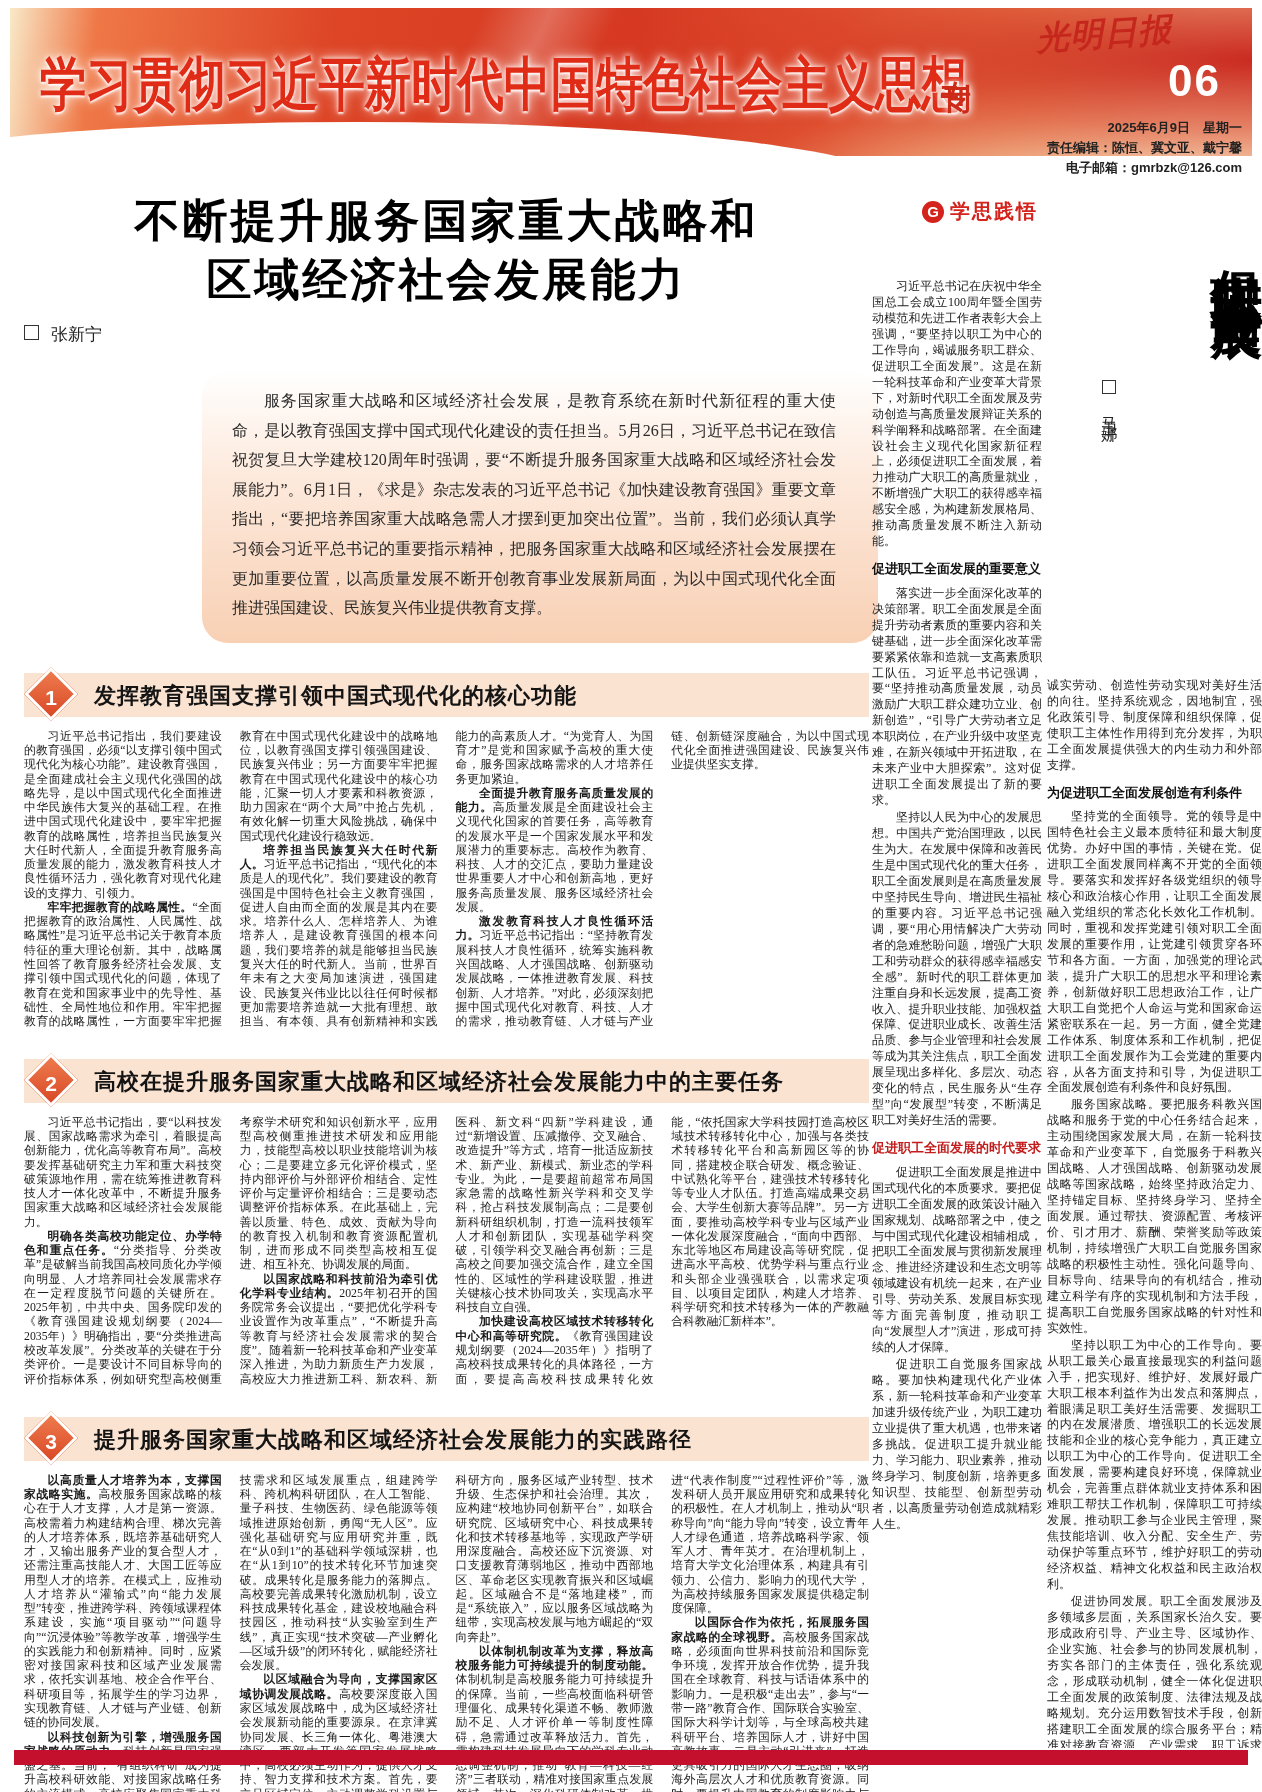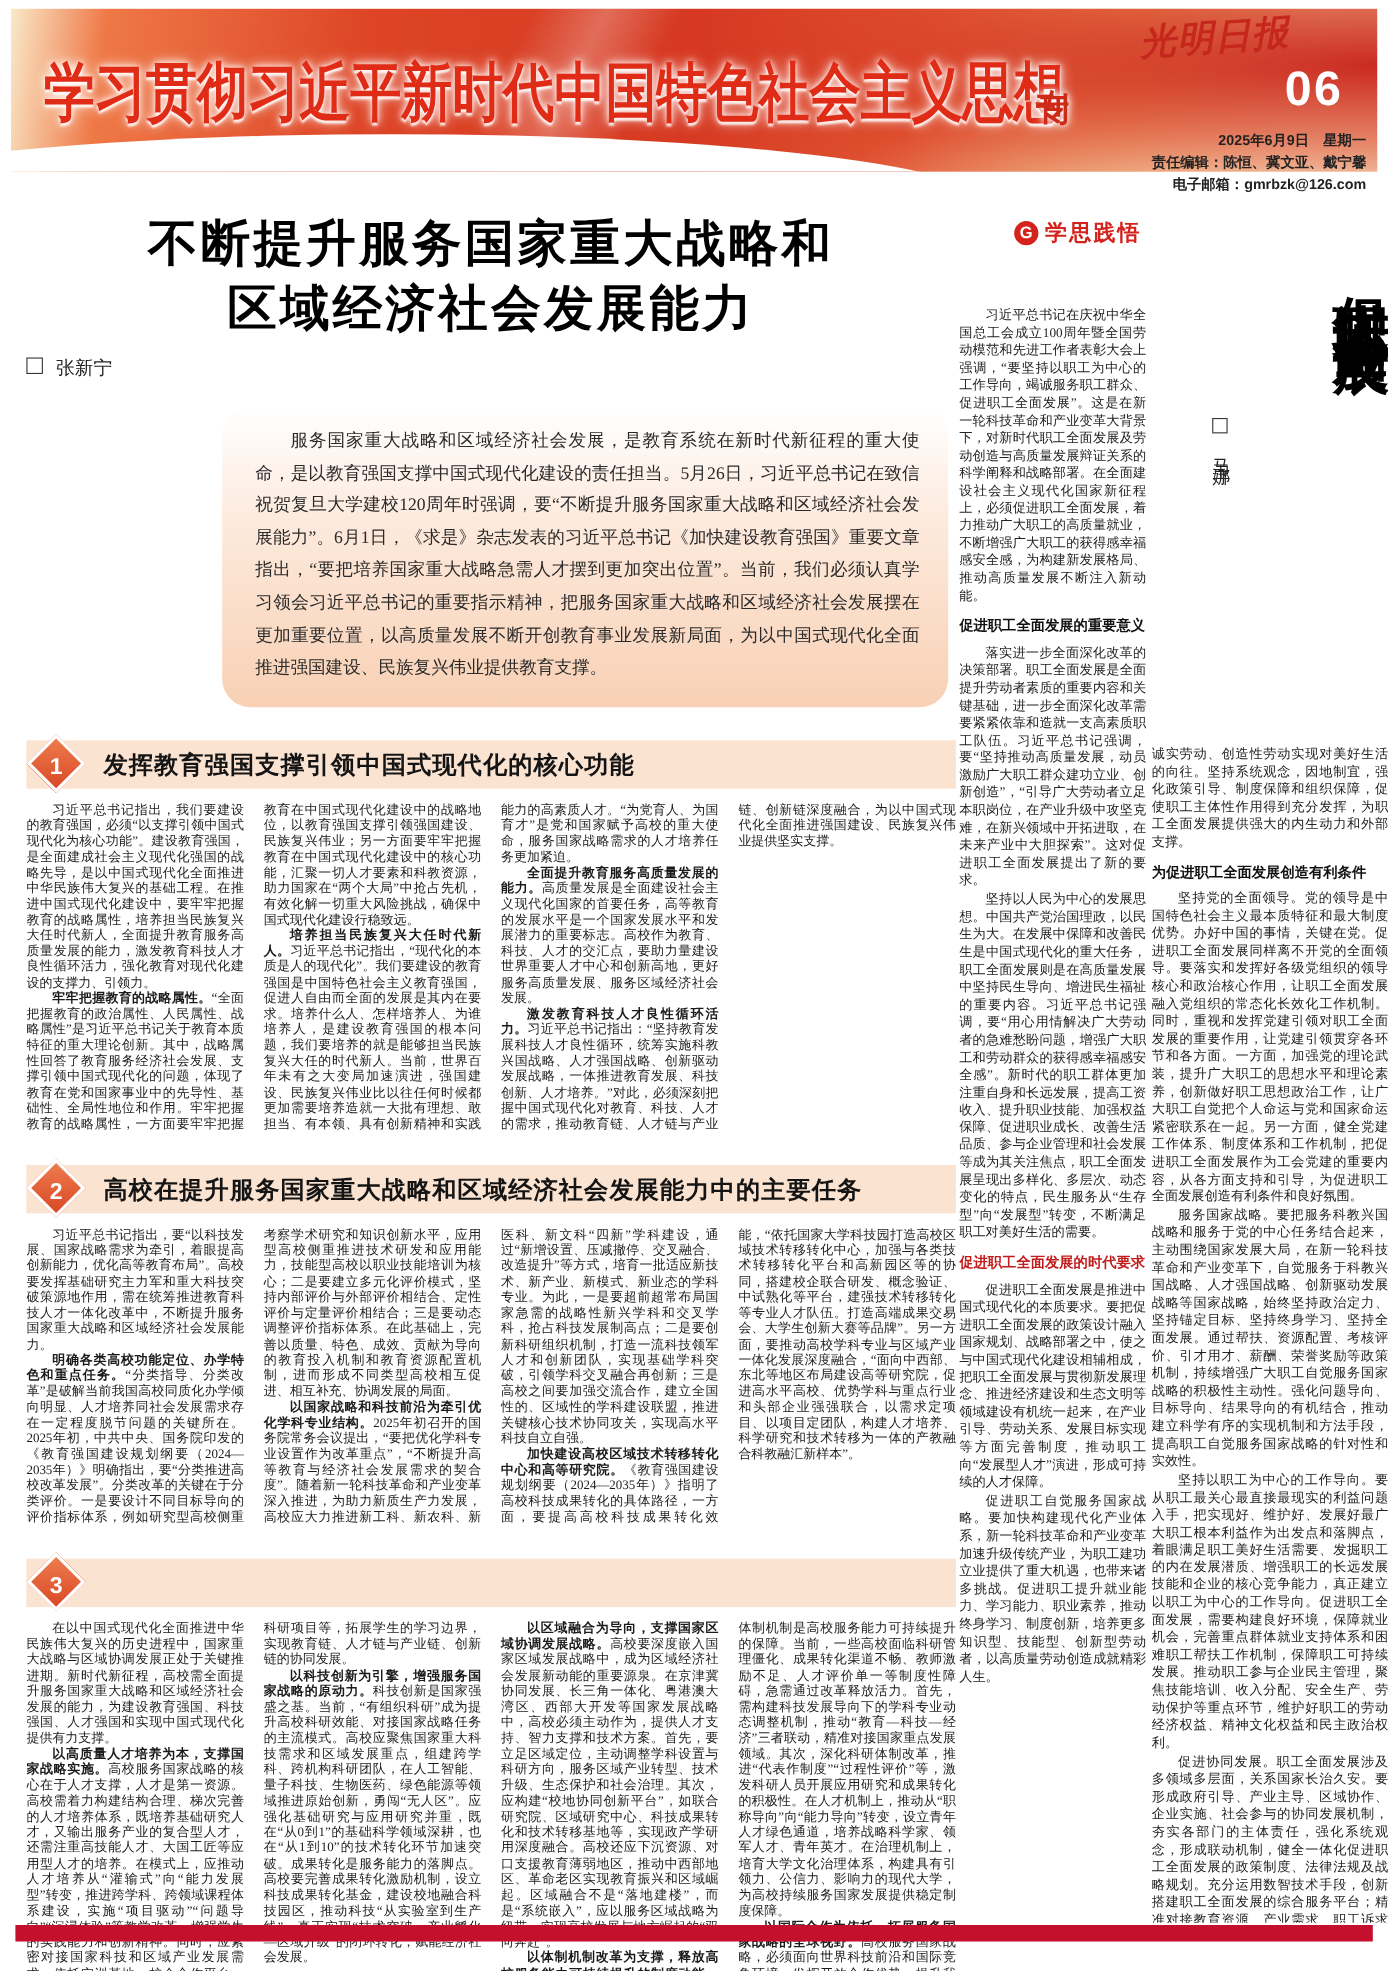--- a/index.html
+++ b/index.html
@@ -31,21 +31,21 @@
     transform:rotate(-4deg);letter-spacing:1px;white-space:nowrap;}
   .dateblock{position:absolute;right:20px;top:118px;z-index:5;text-align:right;
     font-family:"Liberation Sans",sans-serif;font-size:13px;font-weight:700;color:#222;line-height:1.55;}
 
   
   .left-main{position:absolute;left:24px;top:192px;width:845px;}
   .main-title{margin:0;font-family:"Liberation Serif",serif;font-weight:900;color:#000;
     font-size:45px;line-height:1.3;letter-spacing:3px;text-align:center;}
   .author-line{margin-top:14px;font-size:17px;color:#222;}
   .author-line .sq{display:inline-block;width:13px;height:13px;border:1.5px solid #333;margin-right:12px;}
-  .intro-box{margin:24px 0 0 178px;width:604px;padding:16px 26px 20px 30px;border-radius:26px;
+  .intro-box{margin:24px 0 0 178px;width:604px;padding:16px 42px 20px 30px;border-radius:26px;
     background:linear-gradient(180deg,#ffffff 0%,#fdeadd 38%,#f8d0b4 100%);
     font-size:16px;line-height:1.85;color:#2a2a2a;text-indent:2em;text-align:justify;}
 
   .sec-band{position:relative;margin-top:30px;height:44px;background:#fbe3d2;}
   .sec-band .diamond{position:absolute;left:8px;top:2px;width:38px;height:38px;
     background:linear-gradient(135deg,#ef8050,#d84424);transform:rotate(45deg);
     box-shadow:0 0 0 3px #fff inset;}
   .sec-band .dnum{position:absolute;left:8px;top:6px;width:38px;height:38px;display:flex;
     align-items:center;justify-content:center;color:#fff;font-family:"Liberation Sans",sans-serif;
     font-weight:800;font-size:21px;}
@@ -132,24 +132,24 @@
     <div class="sec-body h2x">
         <p class="para">习近平总书记指出，要“以科技发展、国家战略需求为牵引，着眼提高创新能力，优化高等教育布局”。高校要发挥基础研究主力军和重大科技突破策源地作用，需在统筹推进教育科技人才一体化改革中，不断提升服务国家重大战略和区域经济社会发展能力。</p>
         <p class="para"><span class="lead">明确各类高校功能定位、办学特色和重点任务。</span>“分类指导、分类改革”是破解当前我国高校同质化办学倾向明显、人才培养同社会发展需求存在一定程度脱节问题的关键所在。2025年初，中共中央、国务院印发的《教育强国建设规划纲要（2024—2035年）》明确指出，要“分类推进高校改革发展”。分类改革的关键在于分类评价。一是要设计不同目标导向的评价指标体系，例如研究型高校侧重考察学术研究和知识创新水平，应用型高校侧重推进技术研发和应用能力，技能型高校以职业技能培训为核心；二是要建立多元化评价模式，坚持内部评价与外部评价相结合、定性评价与定量评价相结合；三是要动态调整评价指标体系。在此基础上，完善以质量、特色、成效、贡献为导向的教育投入机制和教育资源配置机制，进而形成不同类型高校相互促进、相互补充、协调发展的局面。</p>
         <p class="para"><span class="lead">以国家战略和科技前沿为牵引优化学科专业结构。</span>2025年初召开的国务院常务会议提出，“要把优化学科专业设置作为改革重点”，“不断提升高等教育与经济社会发展需求的契合度”。随着新一轮科技革命和产业变革深入推进，为助力新质生产力发展，高校应大力推进新工科、新农科、新医科、新文科“四新”学科建设，通过“新增设置、压减撤停、交叉融合、改造提升”等方式，培育一批适应新技术、新产业、新模式、新业态的学科专业。为此，一是要超前超常布局国家急需的战略性新兴学科和交叉学科，抢占科技发展制高点；二是要创新科研组织机制，打造一流科技领军人才和创新团队，实现基础学科突破，引领学科交叉融合再创新；三是高校之间要加强交流合作，建立全国性的、区域性的学科建设联盟，推进关键核心技术协同攻关，实现高水平科技自立自强。</p>
         <p class="para"><span class="lead">加快建设高校区域技术转移转化中心和高等研究院。</span>《教育强国建设规划纲要（2024—2035年）》指明了高校科技成果转化的具体路径，一方面，要提高高校科技成果转化效能，“依托国家大学科技园打造高校区域技术转移转化中心，加强与各类技术转移转化平台和高新园区等的协同，搭建校企联合研发、概念验证、中试熟化等平台，建强技术转移转化等专业人才队伍。打造高端成果交易会、大学生创新大赛等品牌”。另一方面，要推动高校学科专业与区域产业一体化发展深度融合，“面向中西部、东北等地区布局建设高等研究院，促进高水平高校、优势学科与重点行业和头部企业强强联合，以需求定项目、以项目定团队，构建人才培养、科学研究和技术转移为一体的产教融合科教融汇新样本”。</p>
       </div>
 
     <div class="sec-band">
       <div class="diamond"></div>
       <div class="dnum">3</div>
+      <div class="sec-title">提升服务国家重大战略和区域经济社会发展能力的实践路径</div>
     </div>
     <div class="sec-body h3x">
 
-    <p class="para">在以中国式现代化全面推进中华民族伟大复兴的历史进程中，国家重大战略与区域协调发展正处于关键推进期。新时代新征程，高校需全面提升服务国家重大战略和区域经济社会发展的能力，为建设教育强国、科技强国、人才强国和实现中国式现代化提供有力支撑。</p>
         <p class="para"><span class="lead">以高质量人才培养为本，支撑国家战略实施。</span>高校服务国家战略的核心在于人才支撑，人才是第一资源。高校需着力构建结构合理、梯次完善的人才培养体系，既培养基础研究人才，又输出服务产业的复合型人才，还需注重高技能人才、大国工匠等应用型人才的培养。在模式上，应推动人才培养从“灌输式”向“能力发展型”转变，推进跨学科、跨领域课程体系建设，实施“项目驱动”“问题导向”“沉浸体验”等教学改革，增强学生的实践能力和创新精神。同时，应紧密对接国家科技和区域产业发展需求，依托实训基地、校企合作平台、科研项目等，拓展学生的学习边界，实现教育链、人才链与产业链、创新链的协同发展。</p>
         <p class="para"><span class="lead">以科技创新为引擎，增强服务国家战略的原动力。</span>科技创新是国家强盛之基。当前，“有组织科研”成为提升高校科研效能、对接国家战略任务的主流模式。高校应聚焦国家重大科技需求和区域发展重点，组建跨学科、跨机构科研团队，在人工智能、量子科技、生物医药、绿色能源等领域推进原始创新，勇闯“无人区”。应强化基础研究与应用研究并重，既在“从0到1”的基础科学领域深耕，也在“从1到10”的技术转化环节加速突破。成果转化是服务能力的落脚点。高校要完善成果转化激励机制，设立科技成果转化基金，建设校地融合科技园区，推动科技“从实验室到生产线”，真正实现“技术突破—产业孵化—区域升级”的闭环转化，赋能经济社会发展。</p>
         <p class="para"><span class="lead">以区域融合为导向，支撑国家区域协调发展战略。</span>高校要深度嵌入国家区域发展战略中，成为区域经济社会发展新动能的重要源泉。在京津冀协同发展、长三角一体化、粤港澳大湾区、西部大开发等国家发展战略中，高校必须主动作为，提供人才支持、智力支撑和技术方案。首先，要立足区域定位，主动调整学科设置与科研方向，服务区域产业转型、技术升级、生态保护和社会治理。其次，应构建“校地协同创新平台”，如联合研究院、区域研究中心、科技成果转化和技术转移基地等，实现政产学研用深度融合。高校还应下沉资源、对口支援教育薄弱地区，推动中西部地区、革命老区实现教育振兴和区域崛起。区域融合不是“落地建楼”，而是“系统嵌入”，应以服务区域战略为纽带，实现高校发展与地方崛起的“双向奔赴”。</p>
         <p class="para"><span class="lead">以体制机制改革为支撑，释放高校服务能力可持续提升的制度动能。</span>体制机制是高校服务能力可持续提升的保障。当前，一些高校面临科研管理僵化、成果转化渠道不畅、教师激励不足、人才评价单一等制度性障碍，急需通过改革释放活力。首先，需构建科技发展导向下的学科专业动态调整机制，推动“教育—科技—经济”三者联动，精准对接国家重点发展领域。其次，深化科研体制改革，推进“代表作制度”“过程性评价”等，激发科研人员开展应用研究和成果转化的积极性。在人才机制上，推动从“职称导向”向“能力导向”转变，设立青年人才绿色通道，培养战略科学家、领军人才、青年英才。在治理机制上，培育大学文化治理体系，构建具有引领力、公信力、影响力的现代大学，为高校持续服务国家发展提供稳定制度保障。</p>
         <p class="para"><span class="lead">以国际合作为依托，拓展服务国家战略的全球视野。</span>高校服务国家战略，必须面向世界科技前沿和国际竞争环境，发挥开放合作优势，提升我国在全球教育、科技与话语体系中的影响力。一是积极“走出去”，参与“一带一路”教育合作、国际联合实验室、国际大科学计划等，与全球高校共建科研平台、培养国际人才，讲好中国高教故事。二是主动“引进来”，打造更具吸引力的国际人才生态圈，吸纳海外高层次人才和优质教育资源。同时，要提升中国教育的制度影响力与话语主动权。通过构建“开放包容、合作共赢”的教育国际化战略，使高校不仅服务国家对外战略，同时也助力全球高等教育治理创新。</p>
       </div>
   </div>
 
   <div class="xs-badge">
     <span class="g-icon">G</span>

